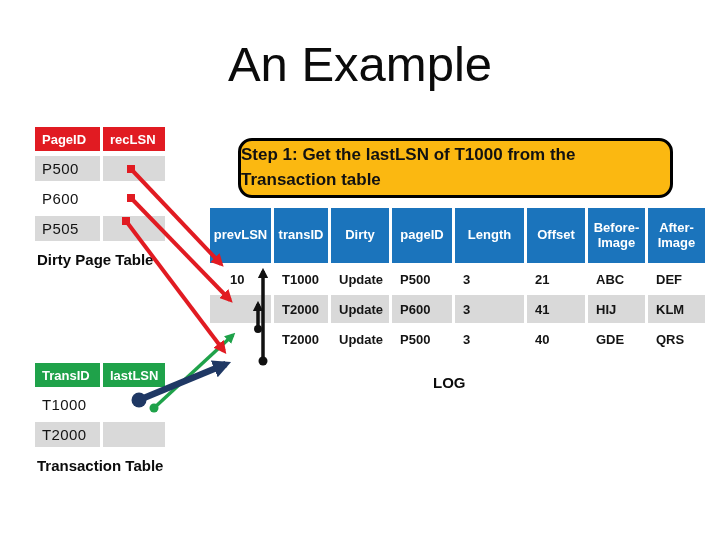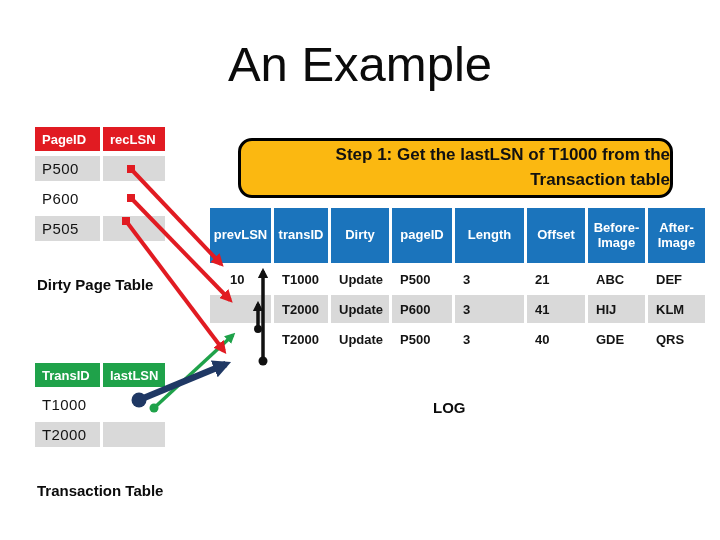--- a/index.html
+++ b/index.html
@@ -21,28 +21,28 @@
   .mini td{height:25px; font-size:15px; color:#141414; font-weight:400; text-align:left; padding-left:7px; letter-spacing:0.4px;}
   .mini .red-h{background:var(--header-red);}
   .mini .green-h{background:var(--header-green);}
   .gray{background:var(--row-gray);}
   .white{background:#ffffff;}
 
   #dirty-table{left:32px; top:122px;}
   #trans-table{left:32px; top:358px;}
   .col-a{width:65px;} .col-b{width:62px;}
 
-  .block-label{position:absolute; font-size:15px; font-weight:700; color:#0b0b0b;margin-top:25px;}
+  .block-label{position:absolute; font-size:15px; font-weight:700; color:#0b0b0b;}
   #dirty-label{left:37px; top:251px;}
   #trans-label{left:37px; top:457px;}
   #log-label{left:433px; top:374px;}
 
   .stepbox{position:absolute; left:238px; top:138px; width:435px; height:60px;
            background:var(--step-bg); border:3px solid #000; border-radius:14px;
-           display:flex; flex-direction:column; justify-content:center; align-items:flex-end;
+           display:flex; flex-direction:column; justify-content:center; align-items:flex-start;
            font-size:17px; font-weight:600; color:#111; line-height:1.45; text-align:center;}
 
   #log-table{position:absolute; left:207px; top:206px; border-spacing:3px 2px;}
   #log-table th{background:var(--header-blue); color:#fff; font-size:13px; font-weight:700;
                 height:55px; text-align:center; vertical-align:middle; line-height:1.15; padding:0 2px;}
   #log-table td{height:28px; font-size:13px; font-weight:700; color:#141414;
                 text-align:left; padding-left:8px; vertical-align:middle;}
   #log-table td.c-prev{padding-left:20px;}
 
   .overlay{position:absolute; left:0; top:0; width:720px; height:540px; pointer-events:none; z-index:10;}

